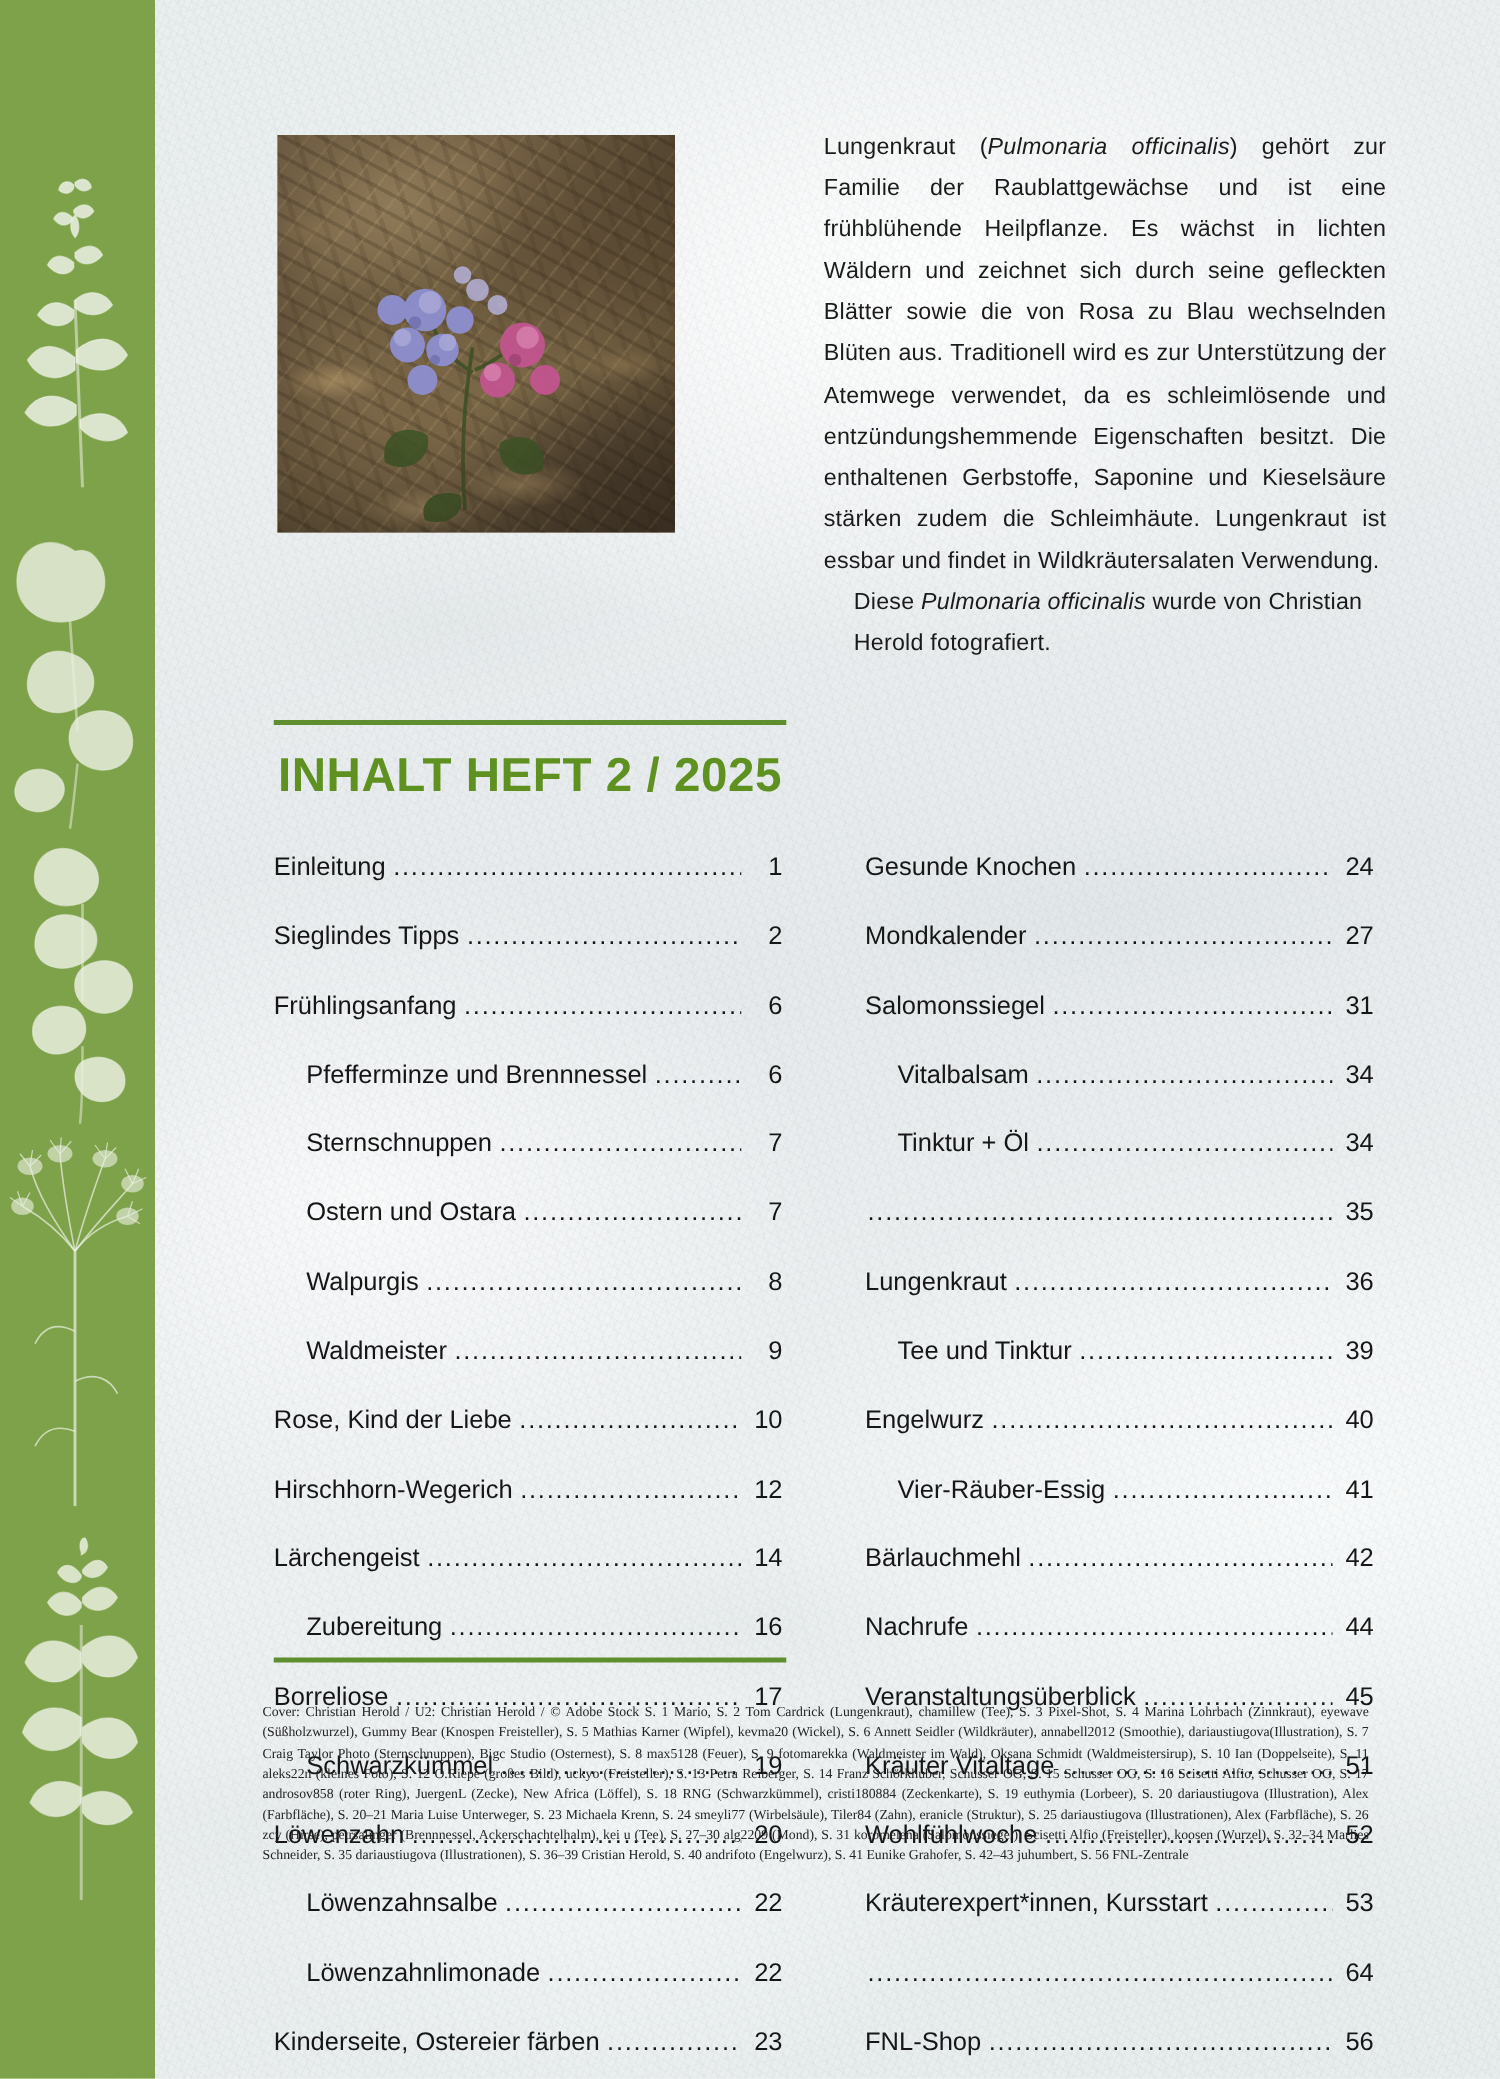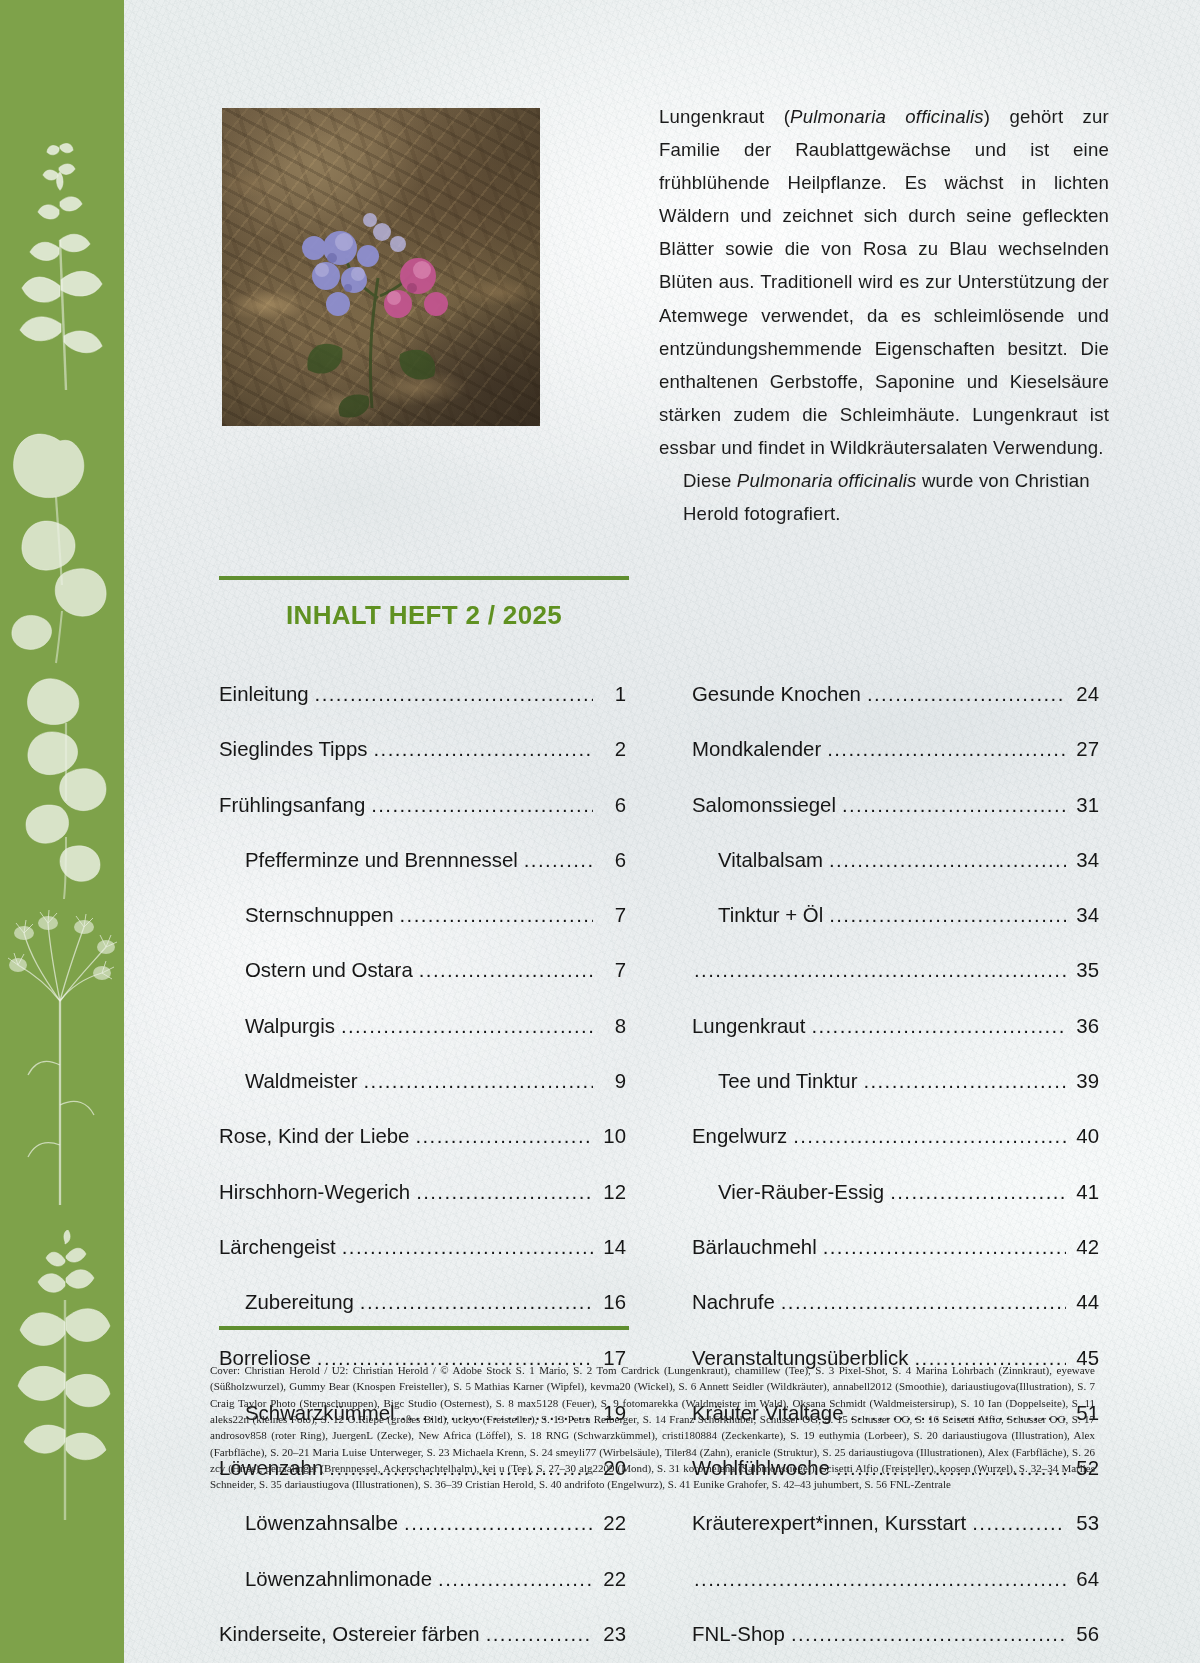--- a/index.html
+++ b/index.html
@@ -63,21 +63,21 @@
   #intro em{font-style:italic;}
   #intro .last{text-align:left;margin-left:24px;}
 
   
   #toc-rule-top{
     position:absolute;left:219px;top:576px;width:410px;height:4px;background:#5f8e2f;
   }
   #toc-title{
     position:absolute;left:219px;top:600px;width:410px;
     text-align:center;
-    color:#5f9121;font-size:26px;font-weight:bold;letter-spacing:.012em;
+    color:#5f9121;font-size:38px;font-weight:bold;letter-spacing:.012em;
   }
   #toc{
     position:absolute;left:219px;top:657px;width:880px;
     display:flex;gap:66px;
   }
   .toc-col{width:407px;}
   .toc-row{
     display:flex;align-items:baseline;
     font-size:20.4px;line-height:36.3px;color:#161616;
     white-space:nowrap;

